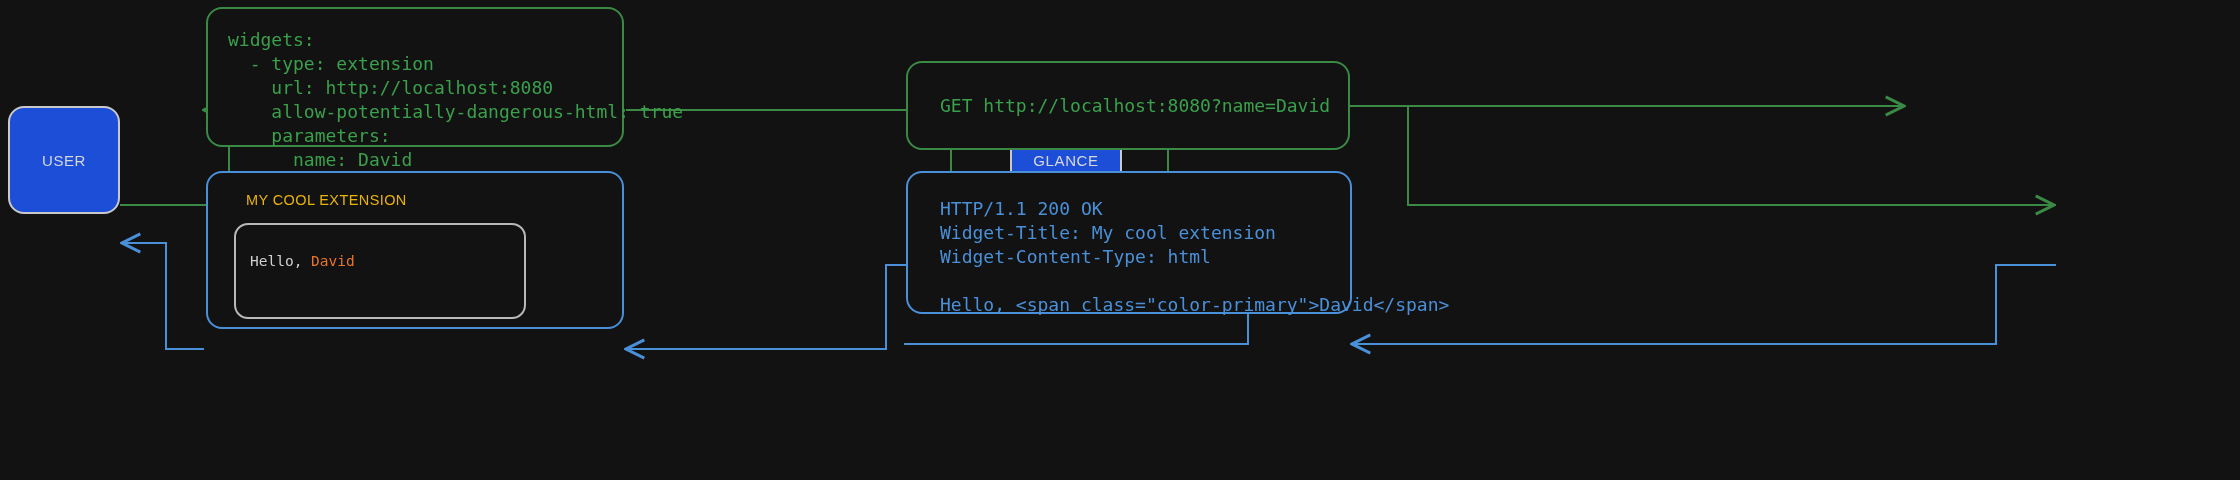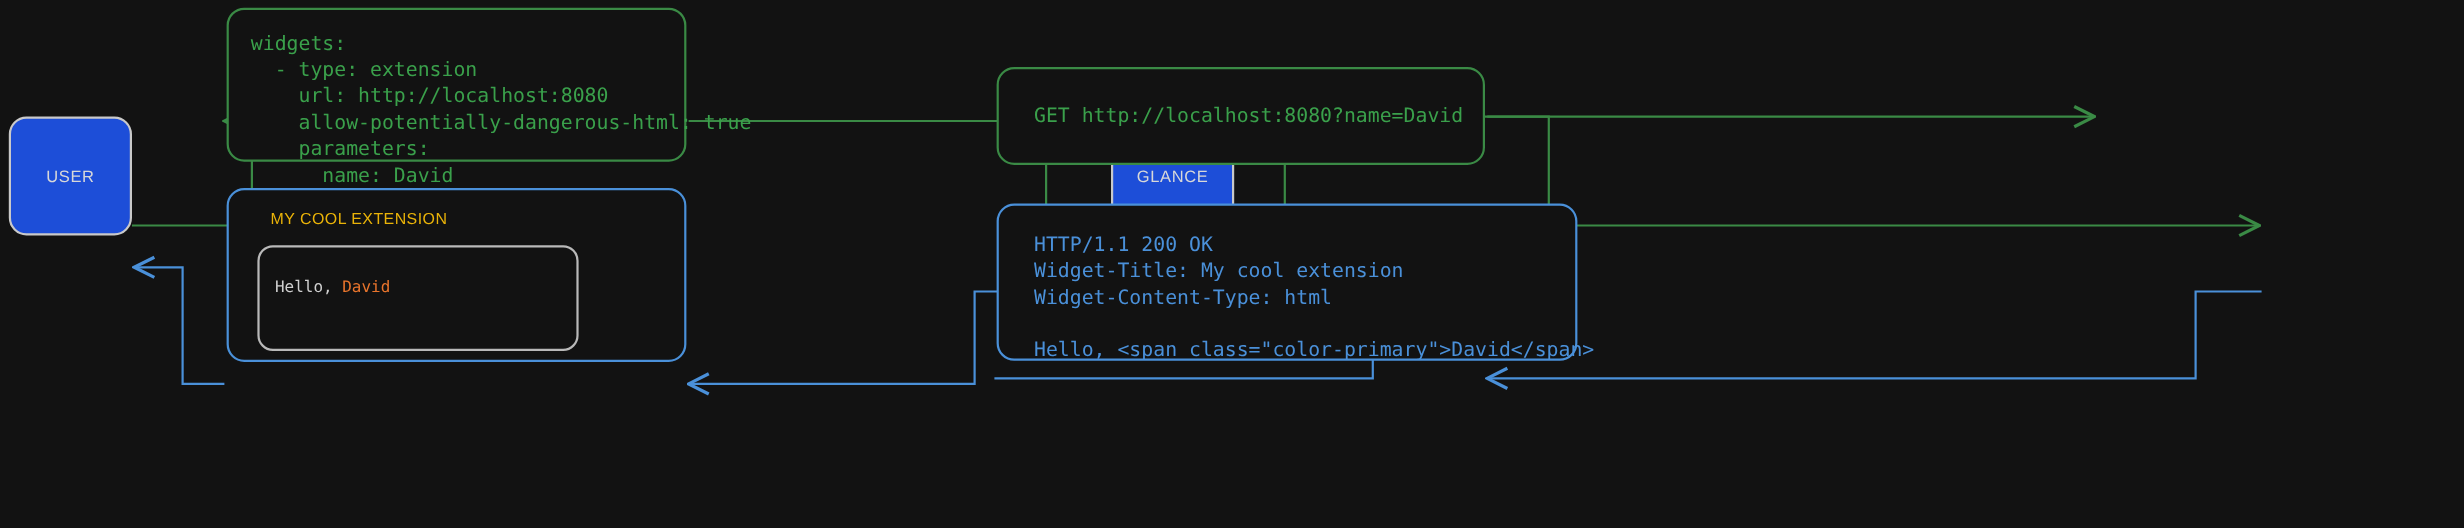--- a/index.html
+++ b/index.html
@@ -66,21 +66,21 @@
   .code.green { color: #3aa04b; }
   .code.blue  { color: #4a90d9; }
 
   #bubble-config  { left: 206px;  top: 7px;   width: 418px; height: 140px; }
   #bubble-config .code { position: absolute; left: 20px; top: 19px; }
 
   #bubble-render  { left: 206px;  top: 171px; width: 418px; height: 158px; }
   #bubble-request { left: 906px;  top: 61px;  width: 444px; height: 89px; }
   #bubble-request .code { position: absolute; left: 32px; top: 31px; text-align: right; }
 
-  #bubble-response{ left: 906px;  top: 171px; width: 528px; height: 143px; margin-top: 14px; }
+  #bubble-response{ left: 906px;  top: 171px; width: 446px; height: 143px; }
   #bubble-response .code { position: absolute; left: 32px; top: 24px; }
 
   
   .widget-title {
     position: absolute;
     left: 38px;
     top: 19px;
     color: #eab308;
     font-family: Liberation Sans, sans-serif;
     font-size: 14.5px;

